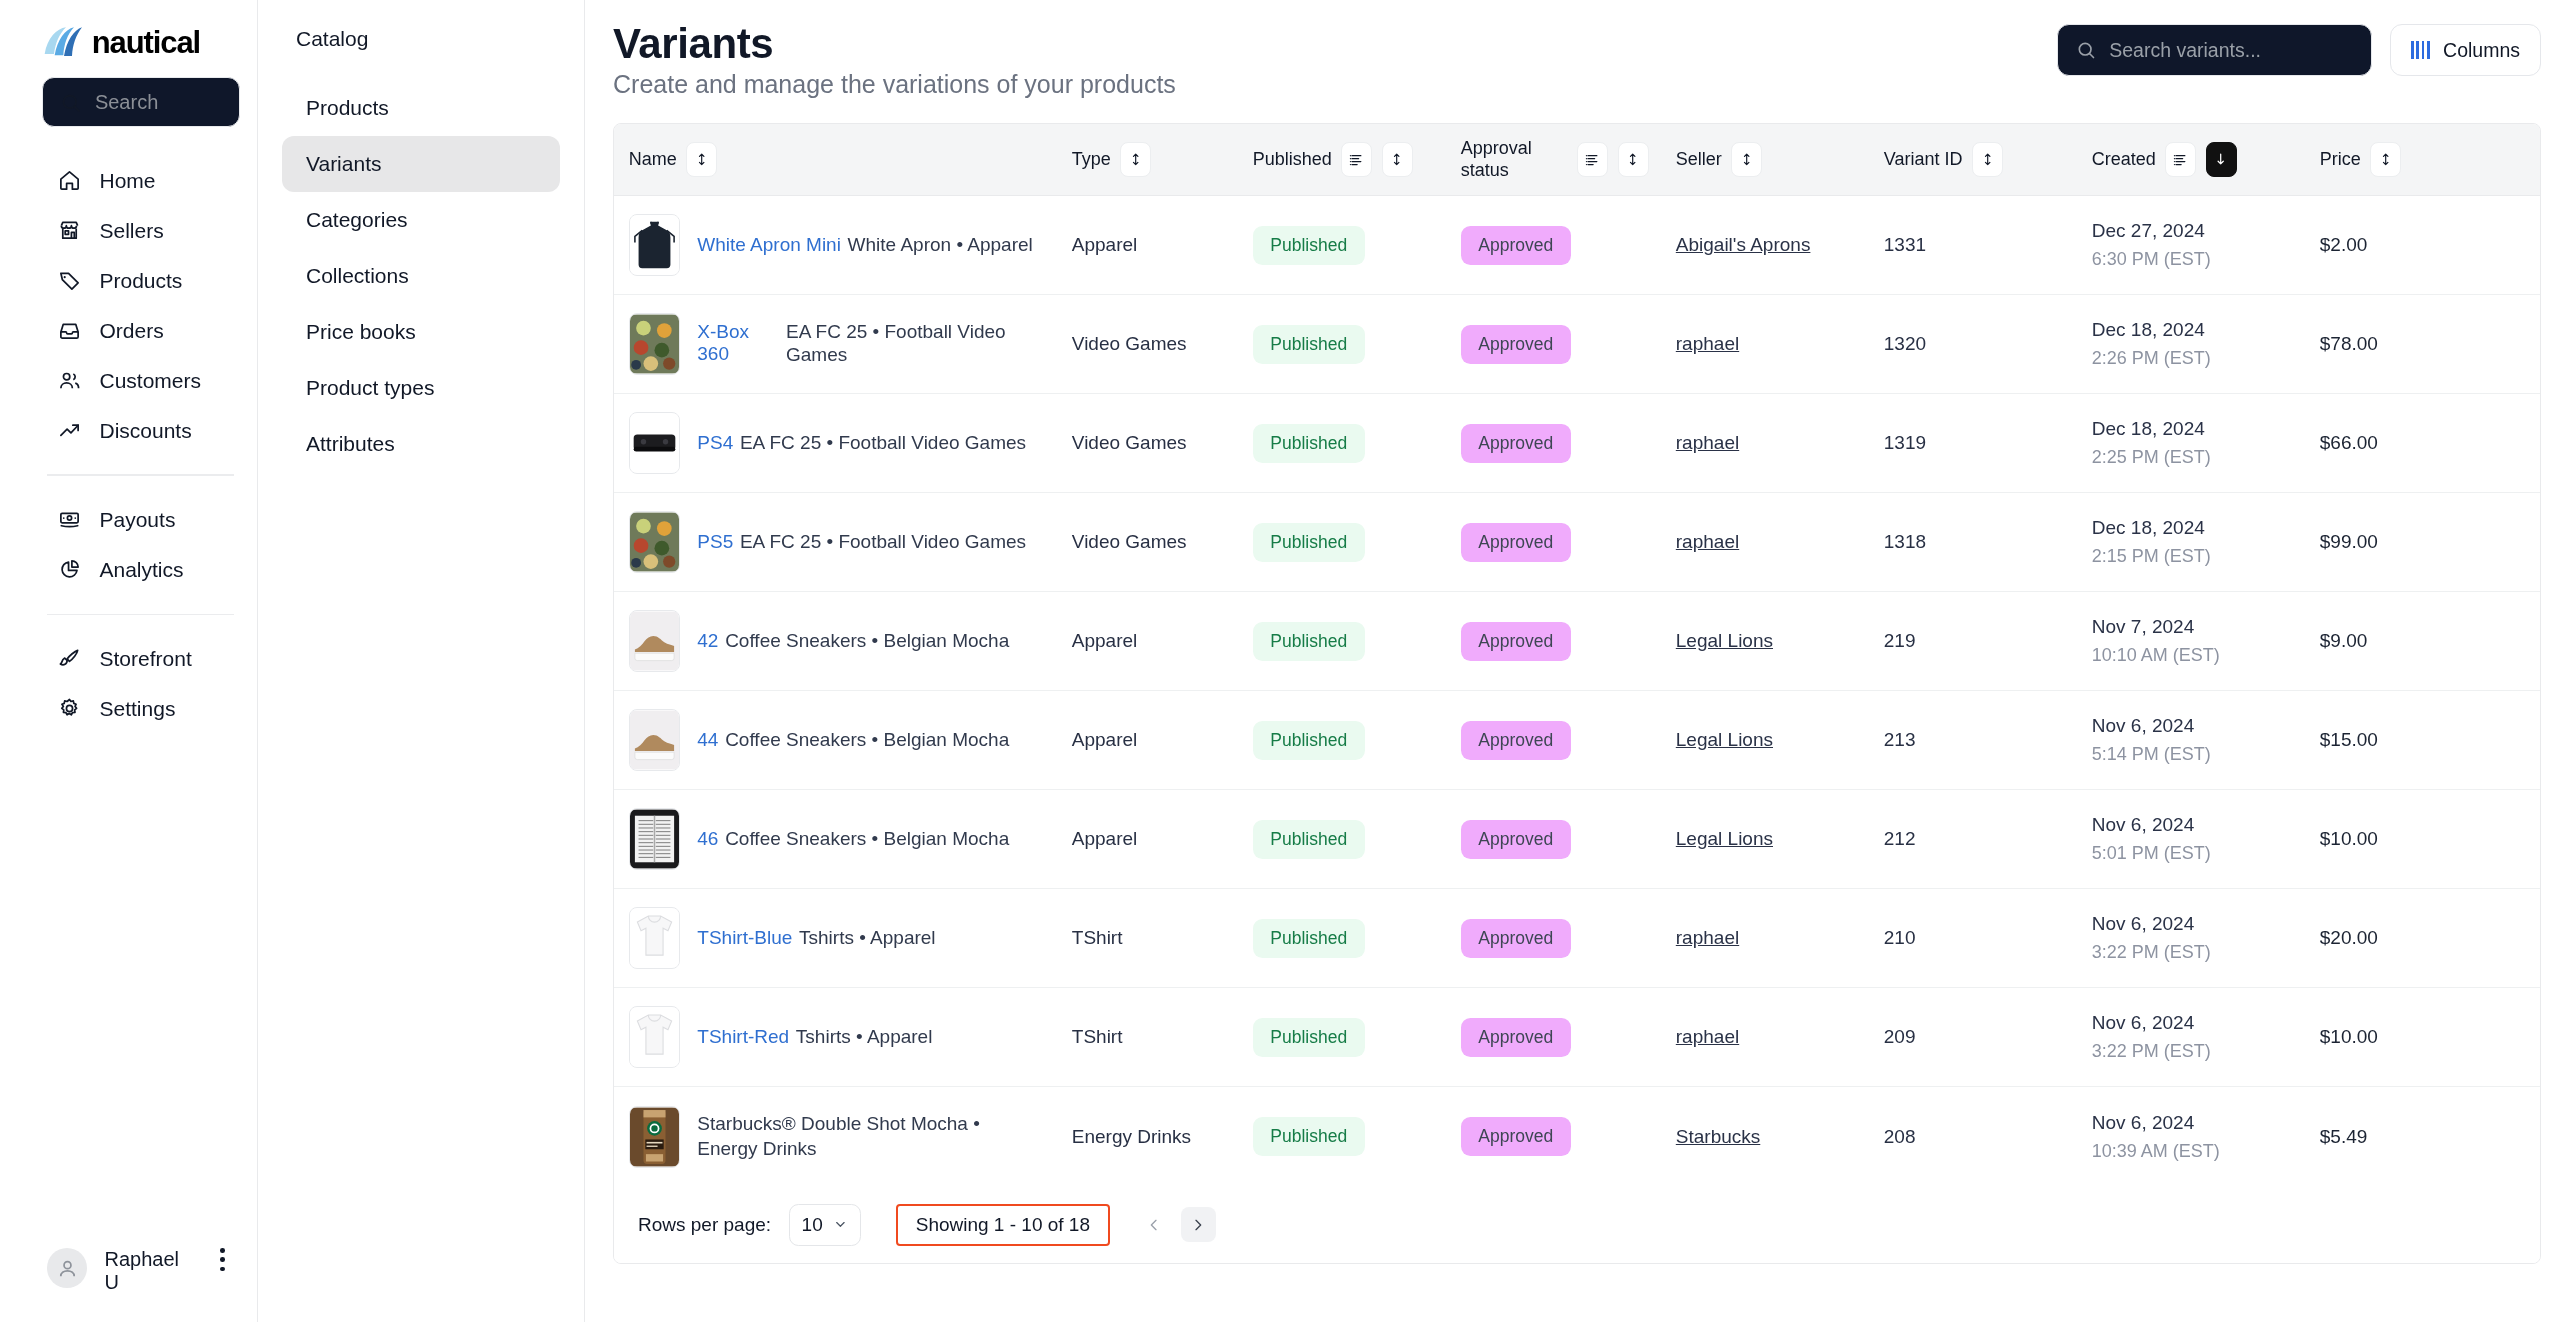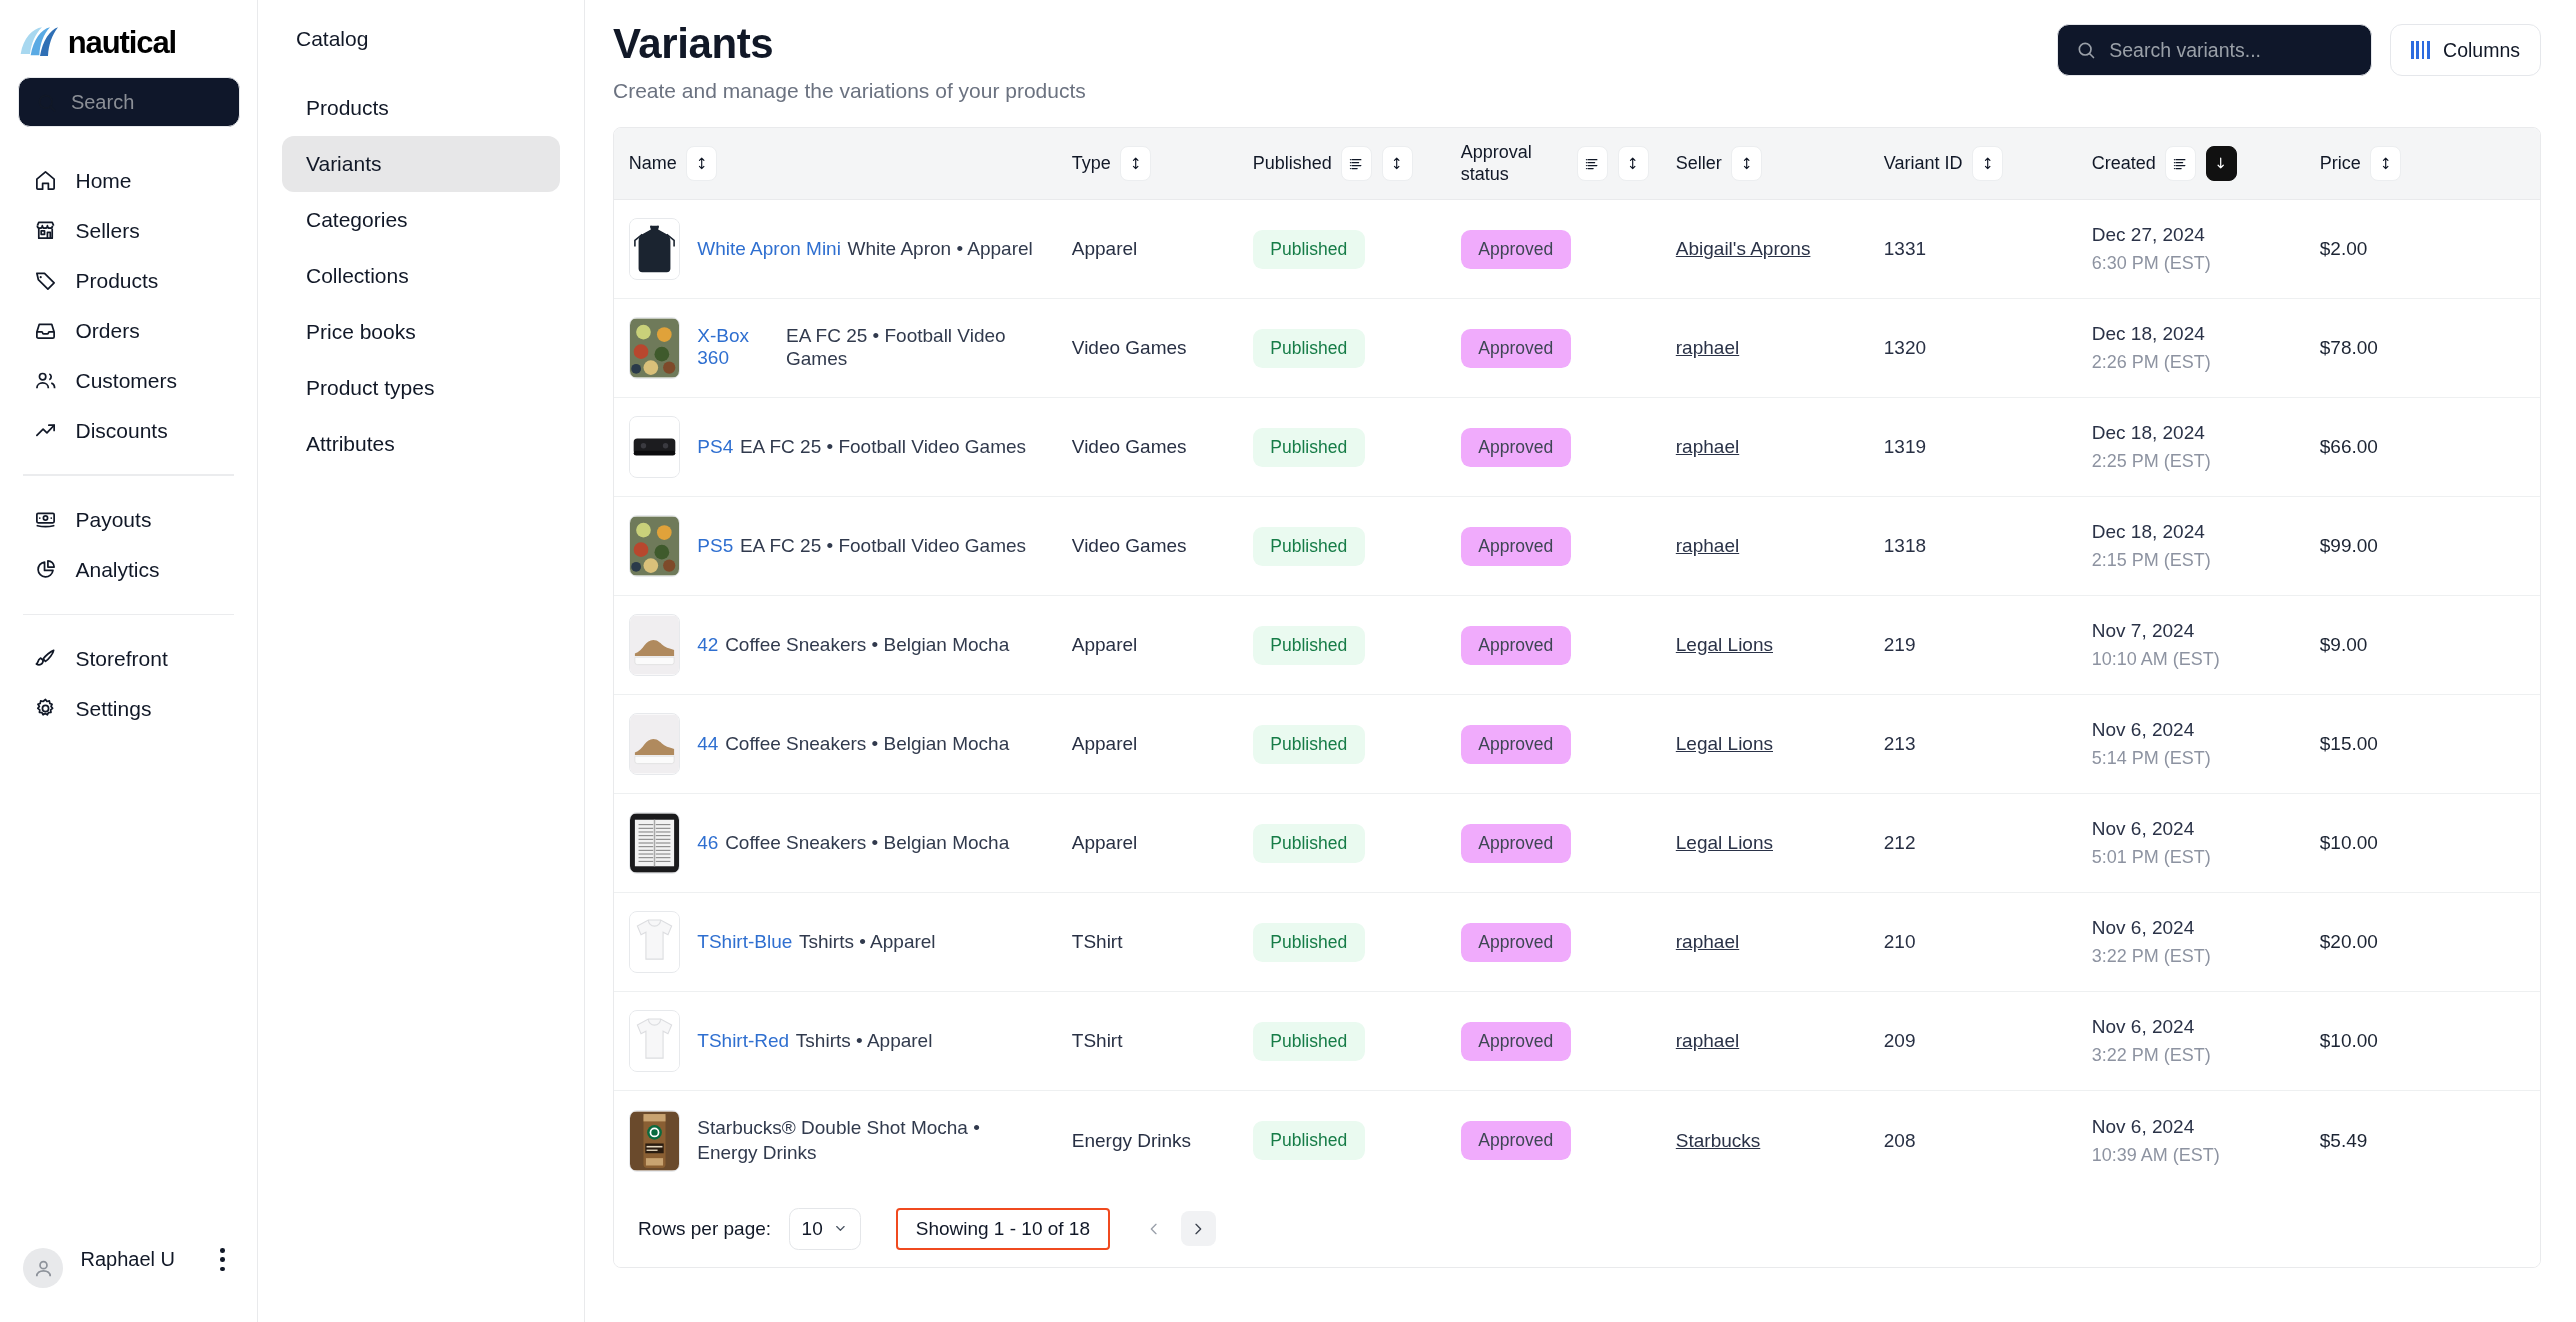--- a/index.html
+++ b/index.html
@@ -11,20 +11,21 @@
     overflow: hidden;
   }
   .app { display: flex; width: 2576px; height: 1322px; }
 
   
   .sidebar {
     width: 258px; min-width: 258px; height: 1322px;
     border-right: 1.3px solid #e9eaec;
     display: flex; flex-direction: column;
     background: #fff;
+    padding-left: 24px;
   }
   .brand { padding: 20px 0 0 19px; height: 64px; display: flex; align-items: center; }
   .brand-logo { display: flex; align-items: flex-end; gap: 0; }
   .brand-word { font-size: 31px; font-weight: 800; letter-spacing: -1.1px; color: #000; margin-left: 6.7px; line-height: 1; }
 
   .search-wrap { padding: 13.4px 17.5px 0 17.5px; }
   .search-box {
     height: 50px; border: 1.3px solid #e8eaed; border-radius: 12px;
     display: flex; align-items: center; gap: 13.4px; padding: 0 17.5px;
     background: #0f172a;
@@ -66,21 +67,21 @@
     padding: 0 24px; border-radius: 12px; font-size: 21px;
     color: #111827; cursor: pointer;
   }
   .subnav-item.active { background: #e7e7e8; font-weight: 400; }
 
   
   .main { flex: 1 1 auto; height: 1322px; background: #fff; position: relative; overflow: hidden; }
   .main-head { display: flex; align-items: flex-start; padding: 14.8px 35px 0 28px; }
   .head-left { flex: 1 1 auto; padding-top: 5.4px; }
   .page-title { font-size: 42px; font-weight: 700; letter-spacing: -0.4px; color: #111827; line-height: 1.12; }
-  .page-sub { font-size: 21px; color: #6b7280; margin-top: 12px; }
+  .page-sub { font-size: 25px; color: #6b7280; margin-top: 3px; }
   .head-right { display: flex; align-items: center; gap: 17.5px; padding-top: 9.4px; }
   .tbl-search {
     width: 315px; height: 52px; border: 1.3px solid #e5e7eb; border-radius: 12px;
     display: flex; align-items: center; gap: 13.4px; padding: 0 17.5px; background: #0f172a;
   }
   .tbl-search .ph { font-size: 19.5px; color: #9aa0a8; }
   .columns-btn {
     height: 52px; border: 1.3px solid #e5e7eb; border-radius: 12px;
     display: flex; align-items: center; gap: 13.4px; padding: 0 20px;
     font-size: 19.5px; color: #111827; background: #fff; cursor: pointer;

